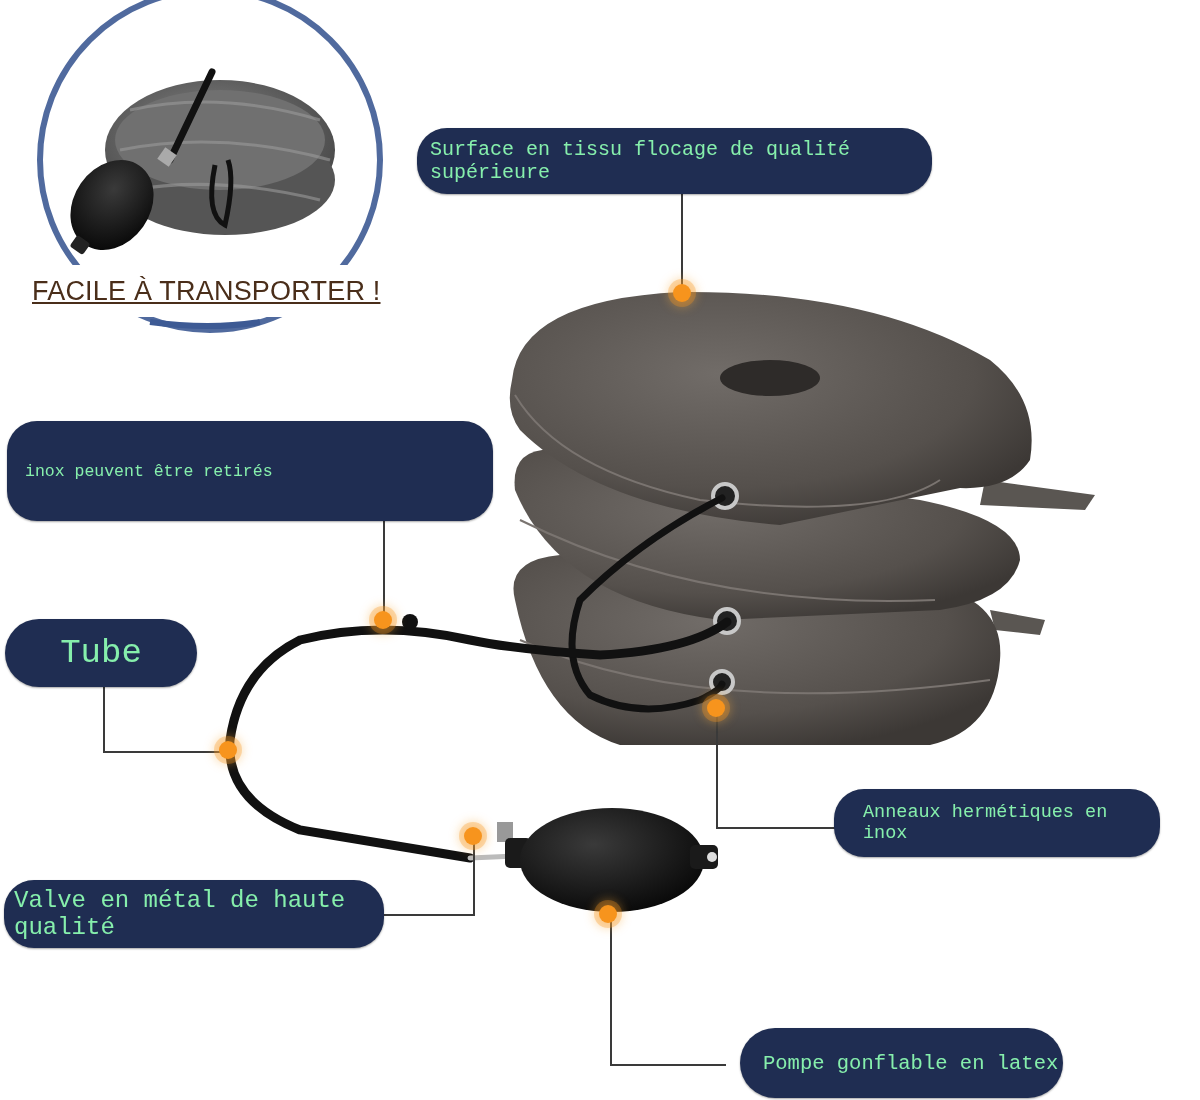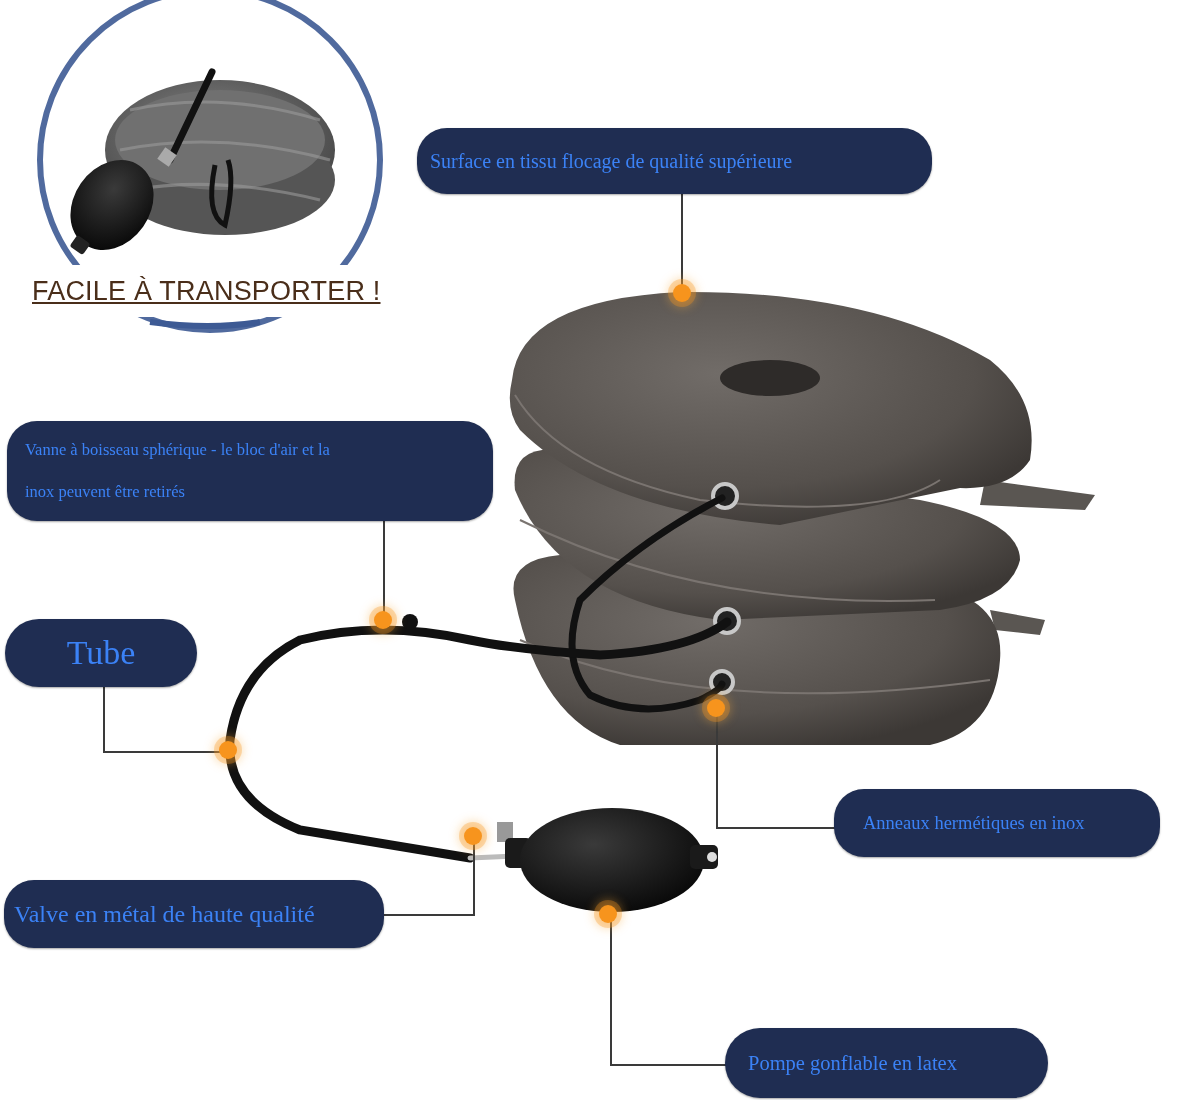--- a/index.html
+++ b/index.html
@@ -1,18 +1,18 @@
 <!DOCTYPE html>
 <html><head>
 <meta charset="utf-8">
 <style>
   html,body{margin:0;padding:0;}
   body{width:1200px;height:1100px;background:#ffffff;position:relative;overflow:hidden;font-family:"Liberation Sans","DejaVu Sans",sans-serif;}
   .abs{position:absolute;}
-  .callout{position:absolute;background:#1f2d52;color:#3b82f6;border-radius:30px;box-shadow:0 1px 2px rgba(0,0,0,0.35);display:flex;align-items:center;box-sizing:border-box;font-family:Liberation Serif, serif;}
+  .callout{position:absolute;background:#1f2d52;color:#86efac;border-radius:30px;box-shadow:0 1px 2px rgba(0,0,0,0.35);display:flex;align-items:center;box-sizing:border-box;font-family:Liberation Mono, monospace;}
   .callout span{display:block;}
   .line{position:absolute;background:#3a3a3a;}
   .dot{position:absolute;width:18px;height:18px;border-radius:50%;background:#f7941d;box-shadow:0 0 0 5px rgba(247,148,29,0.30),0 0 10px 6px rgba(247,170,60,0.35);transform:translate(-50%,-50%);}
   svg{position:absolute;left:0;top:0;}
 </style>
 </head>
 <body>
 
 <svg width="1200" height="1100" viewBox="0 0 1200 1100">
   <defs>
@@ -99,31 +99,30 @@
 <div class="dot" style="left:716px;top:708px;"></div>
 <div class="dot" style="left:608px;top:914px;"></div>
 
 <div class="abs" style="left:32px;top:276px;font-size:27px;color:#4a2e1a;letter-spacing:0.2px;white-space:nowrap;font-family:'Liberation Sans',sans-serif;text-decoration:underline;">FACILE À TRANSPORTER !</div>
 
 <div class="callout" style="left:417px;top:128px;width:515px;height:66px;padding-left:13px;font-size:20px;">
   <span>Surface en tissu flocage de qualité supérieure</span>
 </div>
 
 <div class="callout" style="left:7px;top:421px;width:486px;height:100px;padding-left:18px;font-size:16.5px;flex-direction:column;align-items:flex-start;justify-content:center;">
-  <span style="margin-bottom:22px;">Vanne à boisseau sphérique - le bloc d'air et la</span>
   <span>inox peuvent être retirés</span>
 </div>
 
 <div class="callout" style="left:5px;top:619px;width:192px;height:68px;justify-content:center;font-size:34px;border-radius:34px;text-align:center;">
   <span>Tube</span>
 </div>
 
 <div class="callout" style="left:4px;top:880px;width:380px;height:68px;padding-left:10px;font-size:24px;">
   <span>Valve en métal de haute qualité</span>
 </div>
 
 <div class="callout" style="left:834px;top:789px;width:326px;height:68px;padding-left:29px;font-size:18.5px;">
   <span>Anneaux hermétiques en inox</span>
 </div>
 
-<div class="callout" style="left:725px;top:1028px;width:323px;height:70px;padding-left:23px;font-size:20.5px;border-radius:35px;">
+<div class="callout" style="left:740px;top:1028px;width:323px;height:70px;padding-left:23px;font-size:20.5px;border-radius:35px;">
   <span>Pompe gonflable en latex</span>
 </div>
 
 </body></html>

